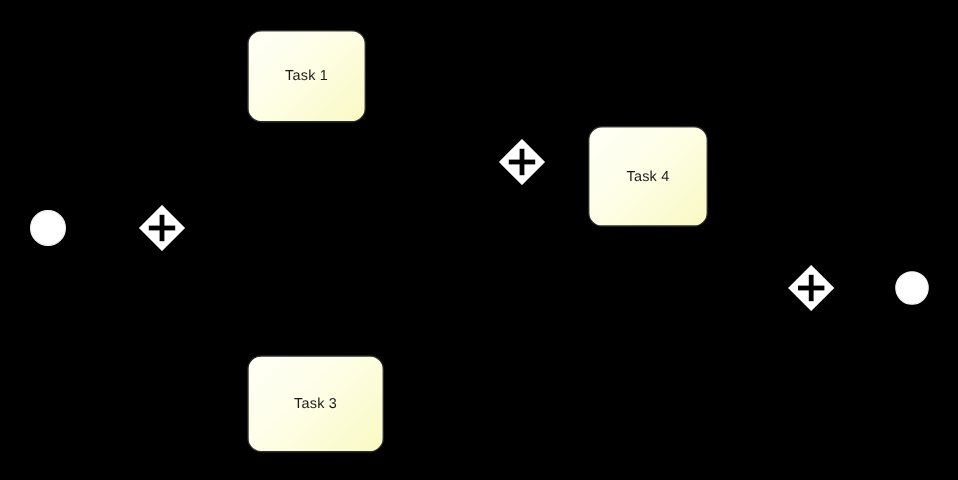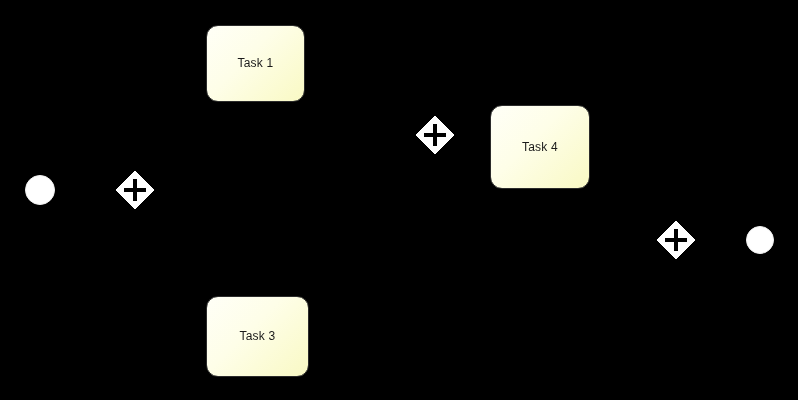--- a/index.html
+++ b/index.html
@@ -69,21 +69,21 @@
   .task-label {
     color: #1a1a1a;
     font-size: 12px;
     line-height: 1.2;
     letter-spacing: 0.2px;
     text-align: center;
     user-select: none;
   }
   .task-1 { left: 206px; top: 25px;  width: 99px;  height: 77px; }
   .task-2 { left: 206px; top: 152px; width: 99px;  height: 81px; }
-  .task-3 { left: 206px; top: 296px; width: 103px;  height: 81px; }
+  .task-3 { left: 206px; top: 296px; width: 114px;  height: 81px; }
   .task-4 { left: 490px; top: 93px;  width: 100px; height: 84px; margin-top: 12px; }
 
   
   #flows {
     position: absolute;
     left: 0;
     top: 0;
     width: 798px;
     height: 400px;
     pointer-events: none;

